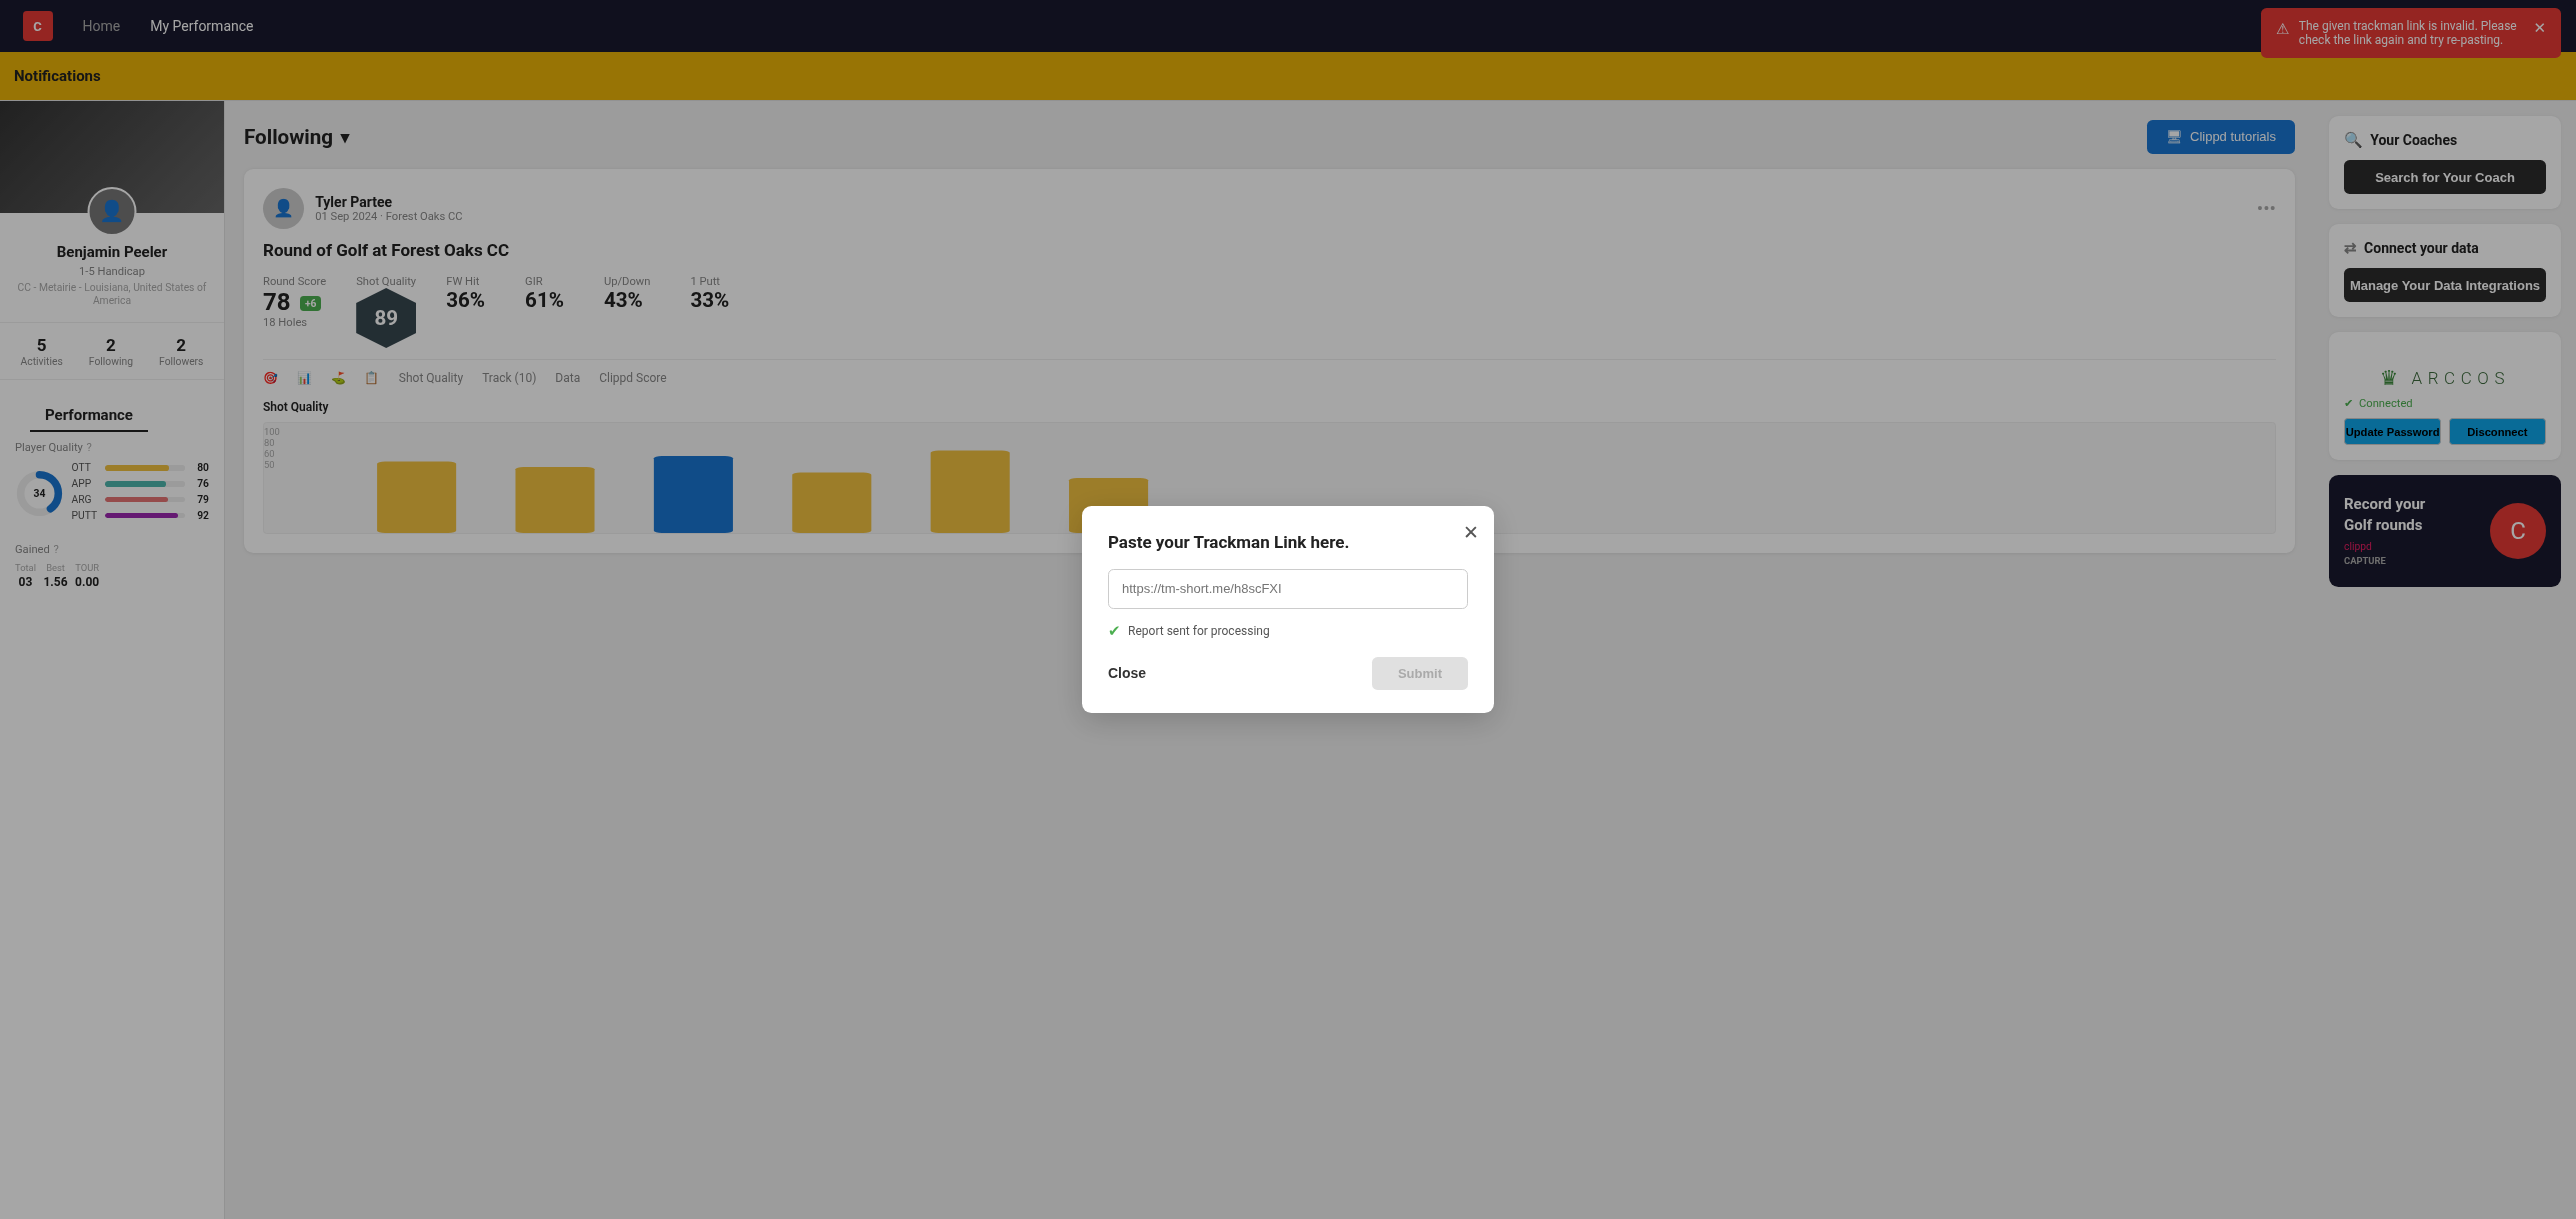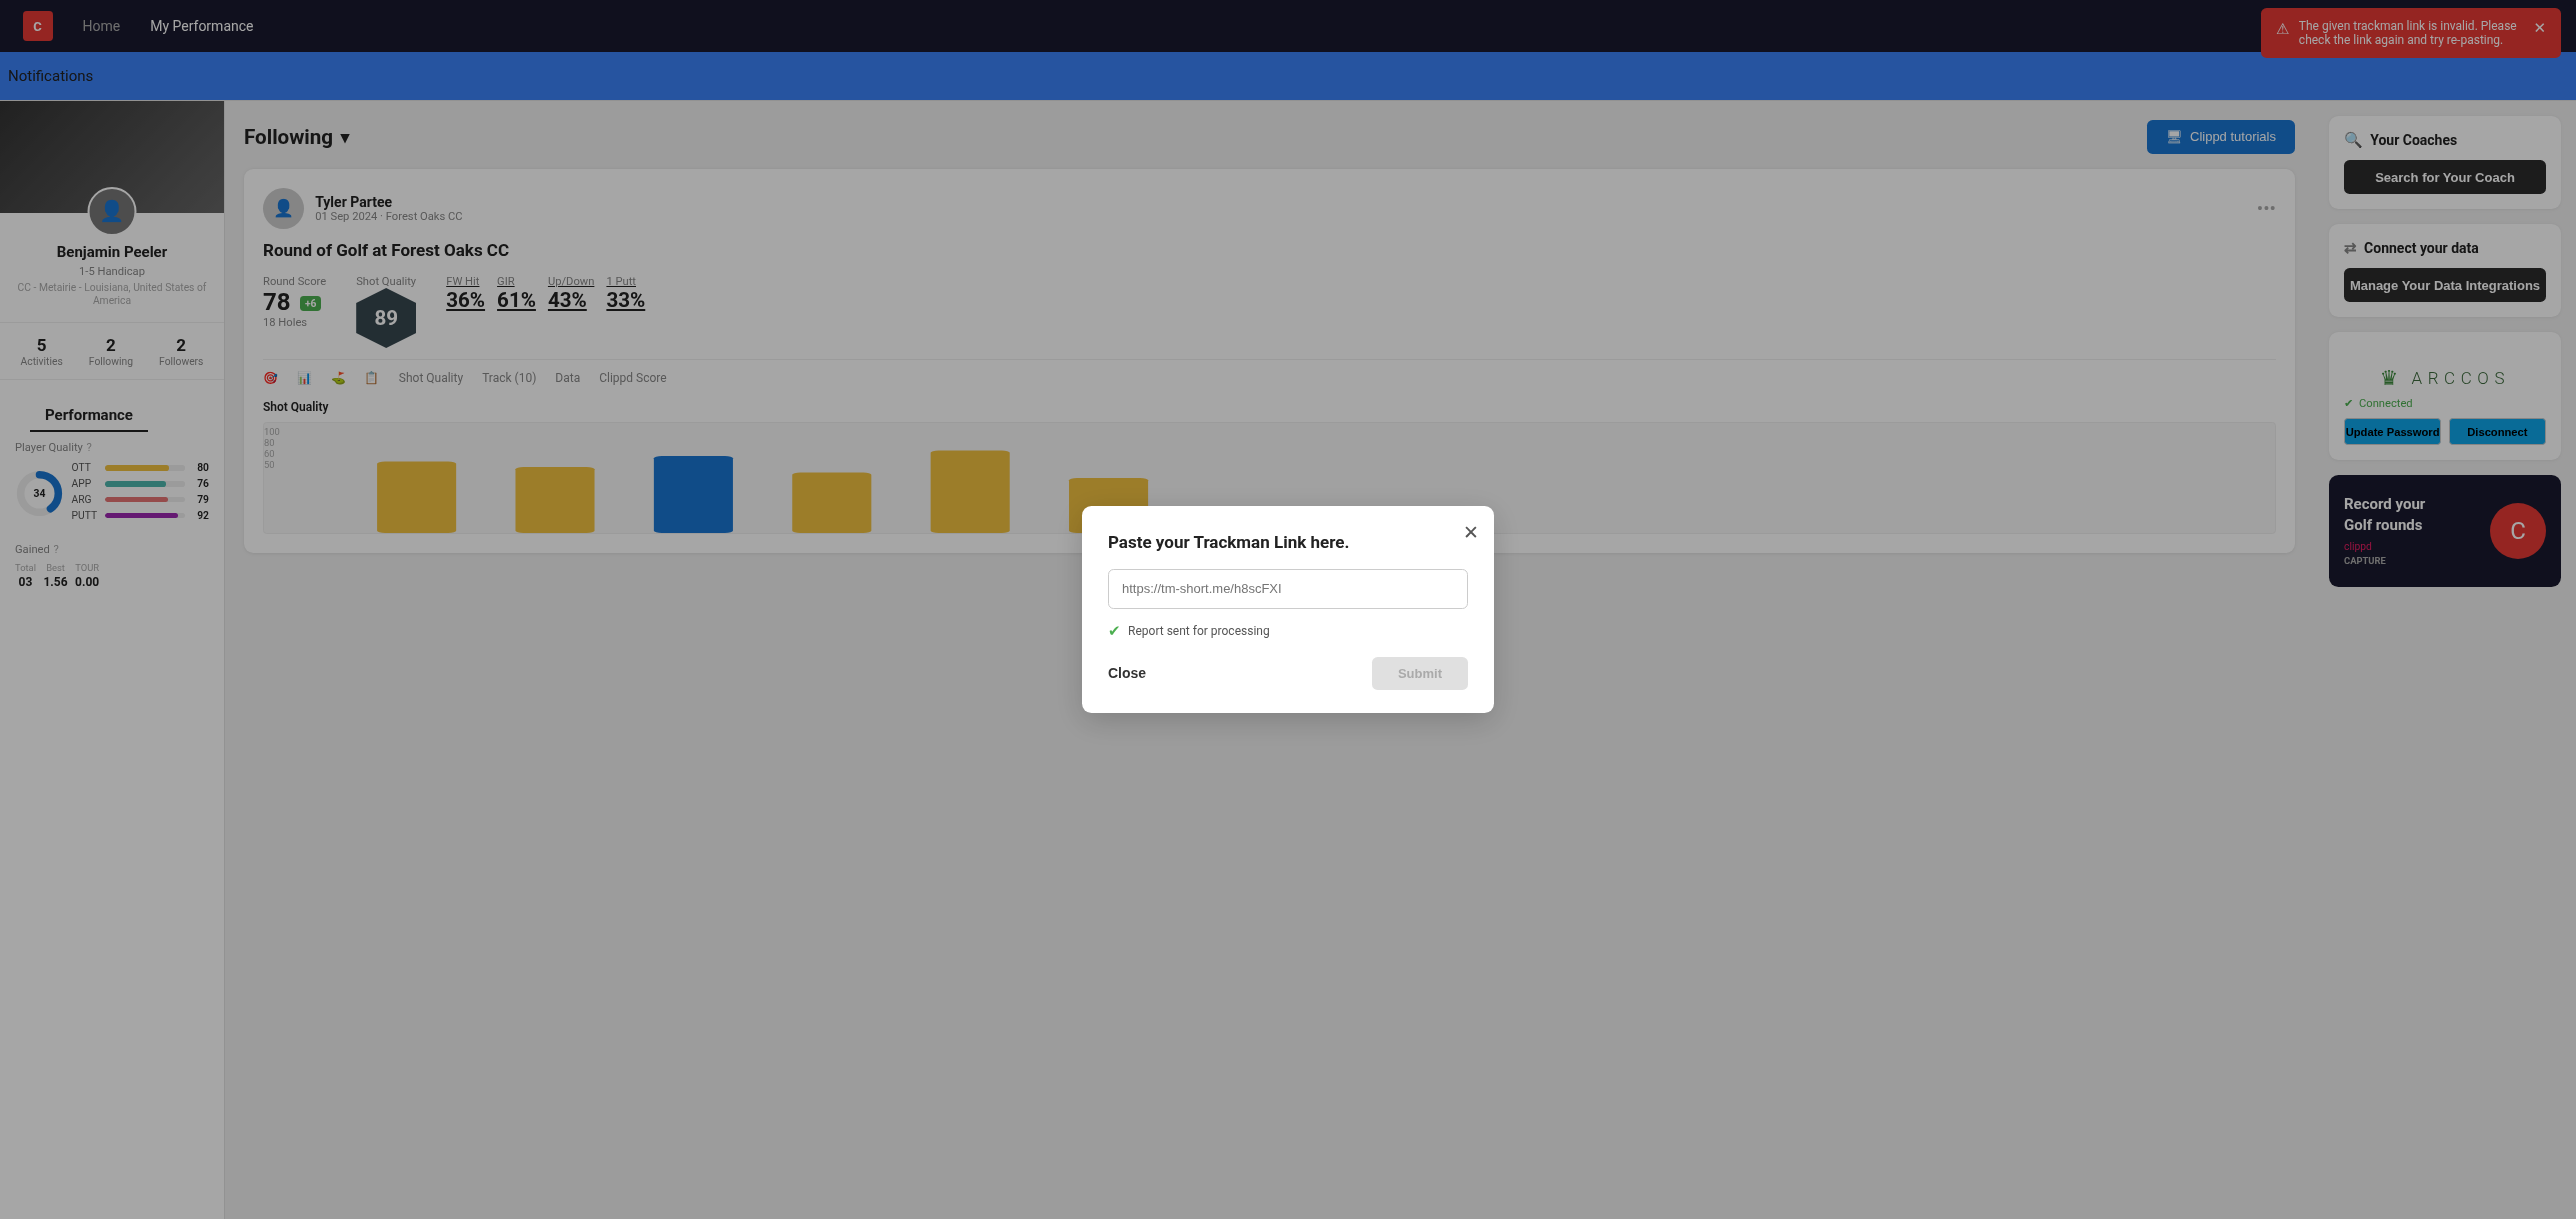--- a/index.html
+++ b/index.html
@@ -64,24 +64,24 @@
       display: flex;
       align-items: flex-start;
       gap: 9.4px;
       z-index: 200;
     }
     .error-toast-icon { font-size: 15px; margin-top: 0.9px; }
     .error-toast-close { margin-left: auto; cursor: pointer; font-size: 15px; }
 
     
     .notifications-bar {
-      background: #3b82f6;
-      padding: 15px 8px;
+      background: #eab308;
+      padding: 15px 14px;
       font-size: 15px;
-      font-weight: 400;
+      font-weight: 700;
       border-bottom: 0.9px solid #e0e0e0;
     }
 
     
     .main-layout {
       display: flex;
       height: calc(100vh - 52px - 49px);
       overflow: hidden;
     }
 
@@ -364,22 +364,21 @@
       width: 60px; height: 60px;
       background: #37474f;
       clip-path: polygon(50% 0%, 100% 25%, 100% 75%, 50% 100%, 0% 75%, 0% 25%);
       display: flex; align-items: center; justify-content: center;
       color: white;
       font-weight: 700;
       font-size: 20.6px;
     }
     .feed-pct-row {
       display: flex;
-      gap: 12px;
-      text-decoration: underline;
+      gap: 40px;
     }
     .feed-pct-item { }
     .feed-pct-label {
       font-size: 11.2px;
       color: #888;
     }
     .feed-pct-val {
       font-size: 20.6px;
       font-weight: 700;
     }

